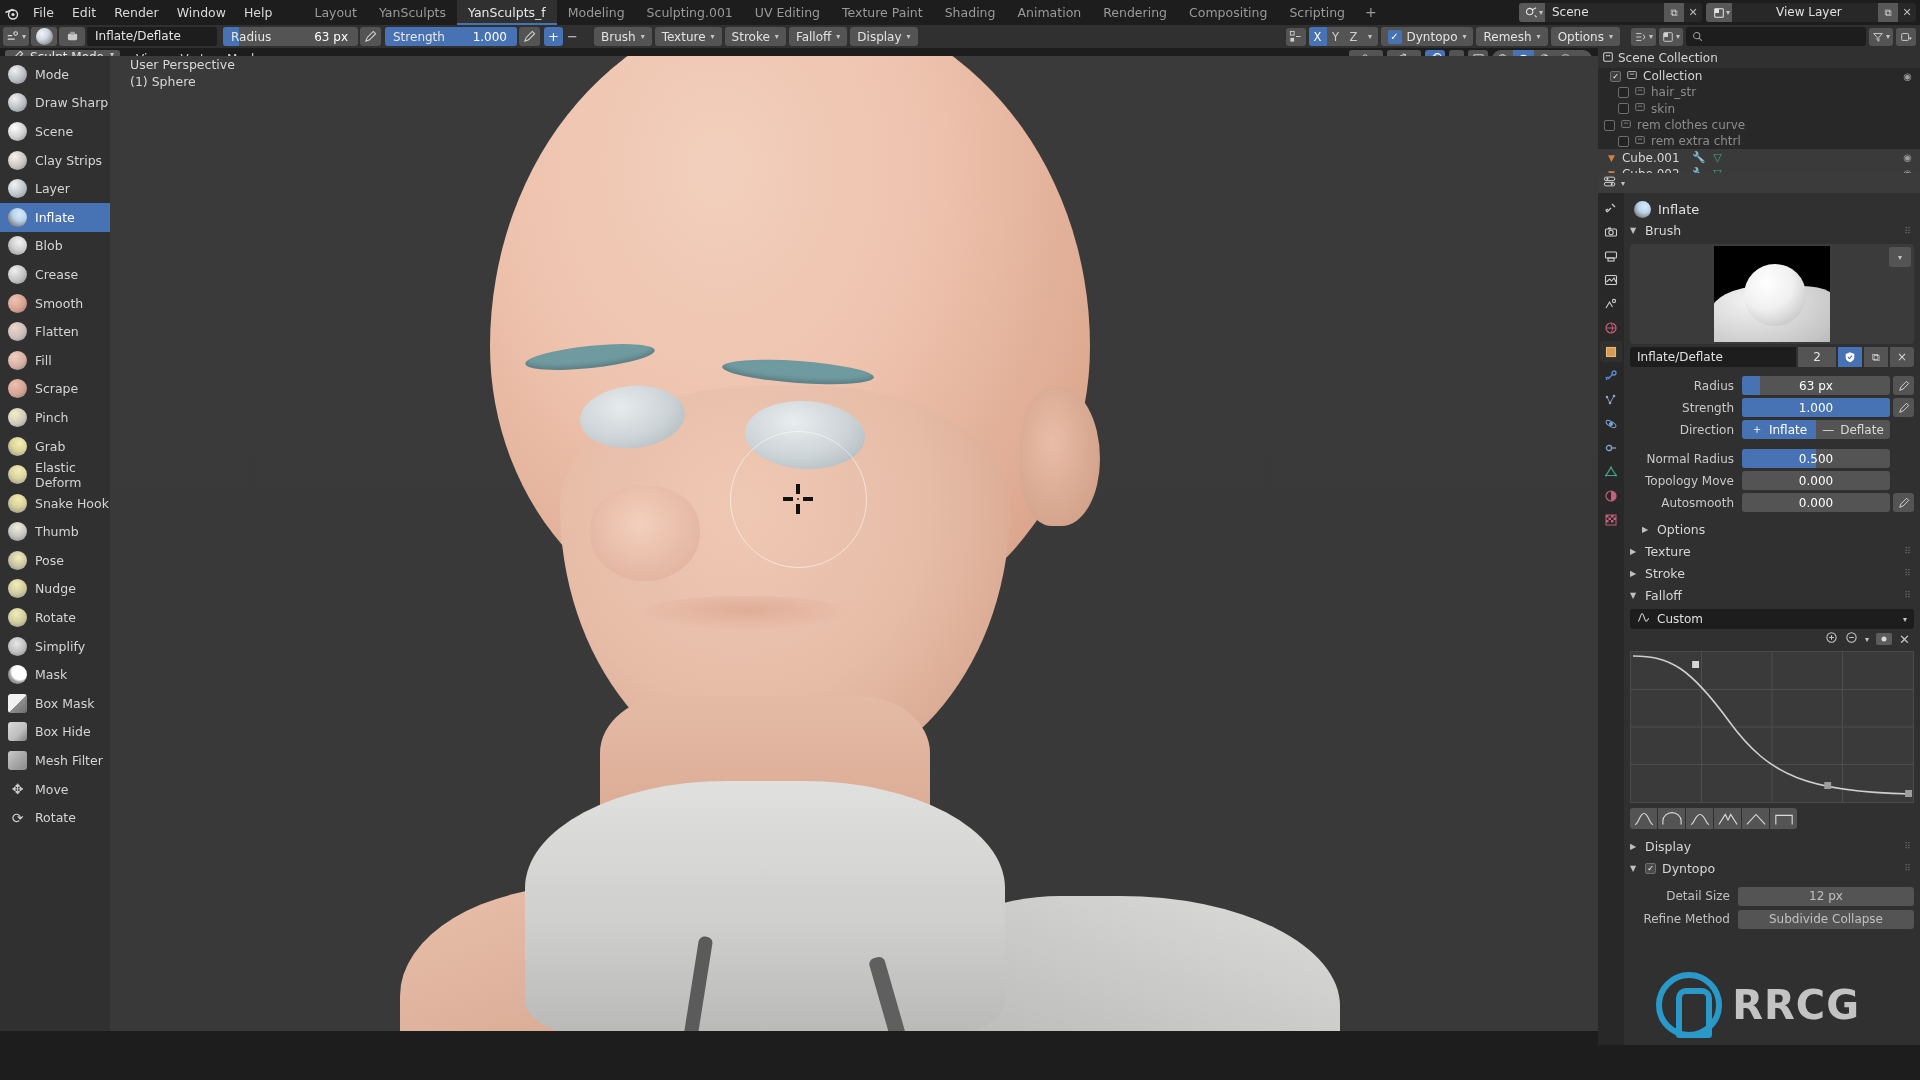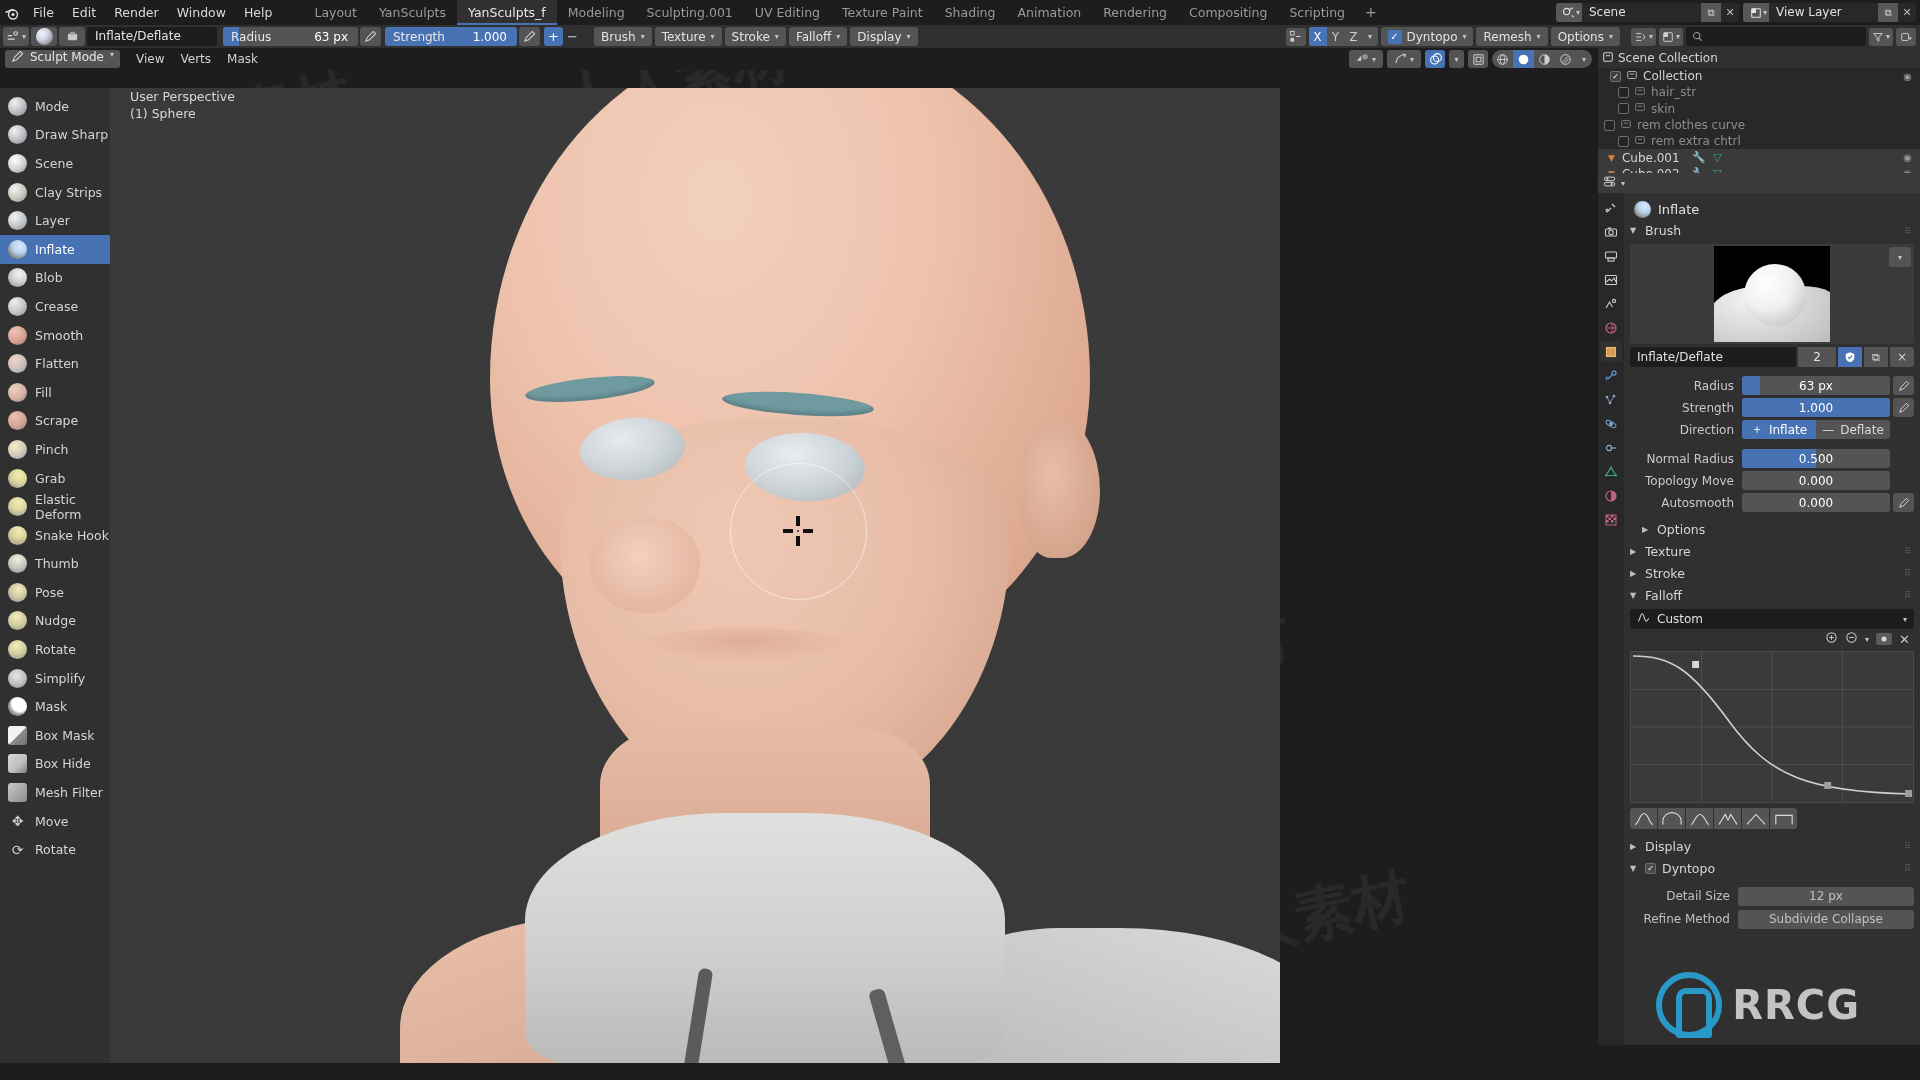--- a/index.html
+++ b/index.html
@@ -63,21 +63,21 @@
      gap:6px; font-size:12px; color:#e5e5e5; margin-right:8px; }
   .vpmenu { padding:0 8px; font-size:12px; color:#d2d2d2; }
   .vph-right { position:absolute; right:6px; display:flex; align-items:center; gap:4px; }
   .icbtn { height:18px; min-width:20px; background:#545454; border-radius:3px; display:flex;
      align-items:center; justify-content:center; padding:0 3px; }
   .shadegrp { display:flex; height:18px; border-radius:9px; overflow:hidden; background:#545454; }
   .shadegrp > div { width:21px; display:flex; align-items:center; justify-content:center; }
   .shadegrp > div.on { background:#4772b3; }
 
   
-  .viewport { position:absolute; left:0; top:88px; width:1280px; height:975px;
+  .viewport { position:absolute; left:0; top:56px; width:1598px; height:975px;
      background:linear-gradient(180deg,#3a3a3a 0%,#393939 100%); overflow:hidden; }
   .vp-text { position:absolute; left:130px; top:0px; font-size:12.5px; color:#d8d8d8; line-height:17px; }
 
   
   .tools { position:absolute; left:0; top:0; width:110px; height:975px; background:#303030; padding-top:4px; }
   .tool { height:28.6px; display:flex; align-items:center; gap:8px; padding-left:8px; font-size:12.5px;
      color:#d5d5d5; }
   .tool.active { background:#4772b3; color:#ffffff; }
   .tool .tip { width:19px; height:19px; border-radius:50%; flex:none; }
 
@@ -273,21 +273,21 @@
         <div class="xx">✕</div>
       </div>
       <div class="idblock">
         <div class="ic">
           <svg width="12" height="12" viewBox="0 0 14 14">
               <rect x="2" y="2" width="10" height="10" rx="1" fill="none" stroke="#e3e3e3" stroke-width="1.2"></rect>
               <rect x="2" y="2" width="5" height="5" fill="#e3e3e3"></rect>
             </svg>
         </div>
         <div class="chev" style="margin-left:-6px;margin-right:3px;">▾</div>
-        <div class="nm" style="width:108px;">View Layer</div>
+        <div class="nm" style="width:108px;margin-left:37px;">View Layer</div>
         <div class="cp">⧉</div>
         <div class="xx">✕</div>
       </div>
     </div>
   </div>
 
   <div class="toolbar2">
     <div class="tb-icon">
       <svg width="14" height="13" viewBox="0 0 16 14">
           <path d="M2 10 h8 M2 6 h5" stroke="#dcdcdc" stroke-width="1.2"></path>

